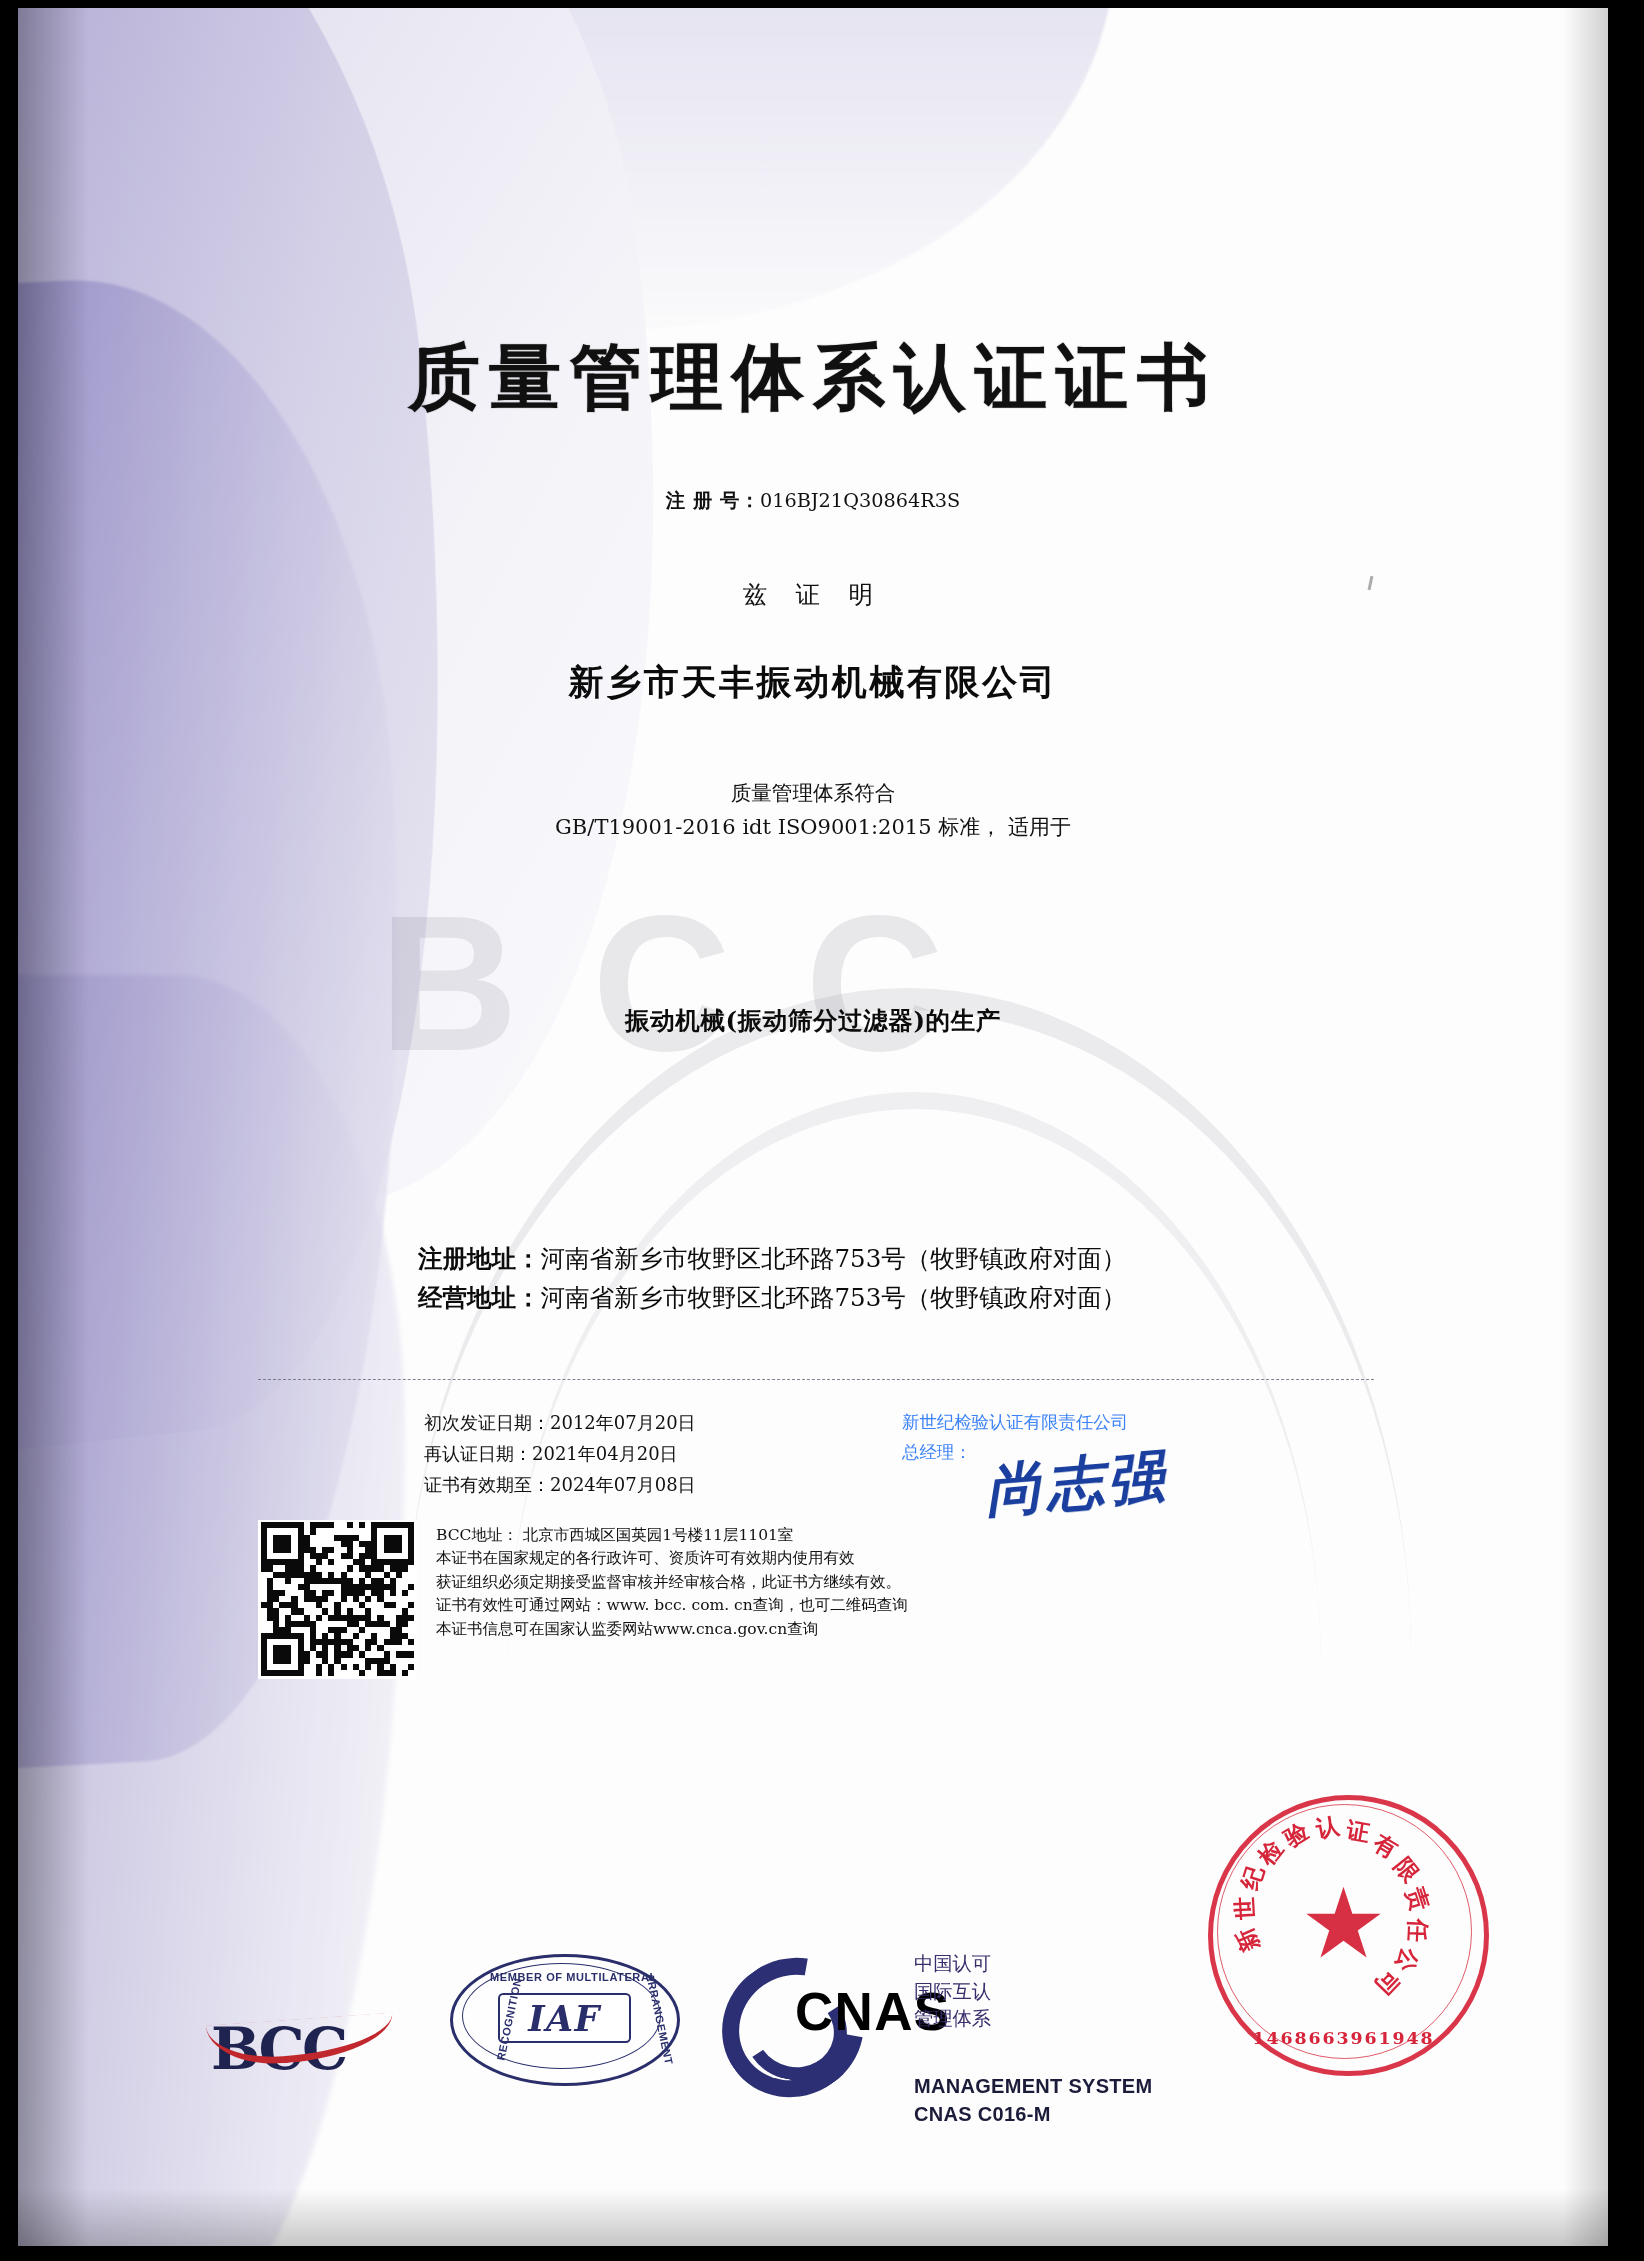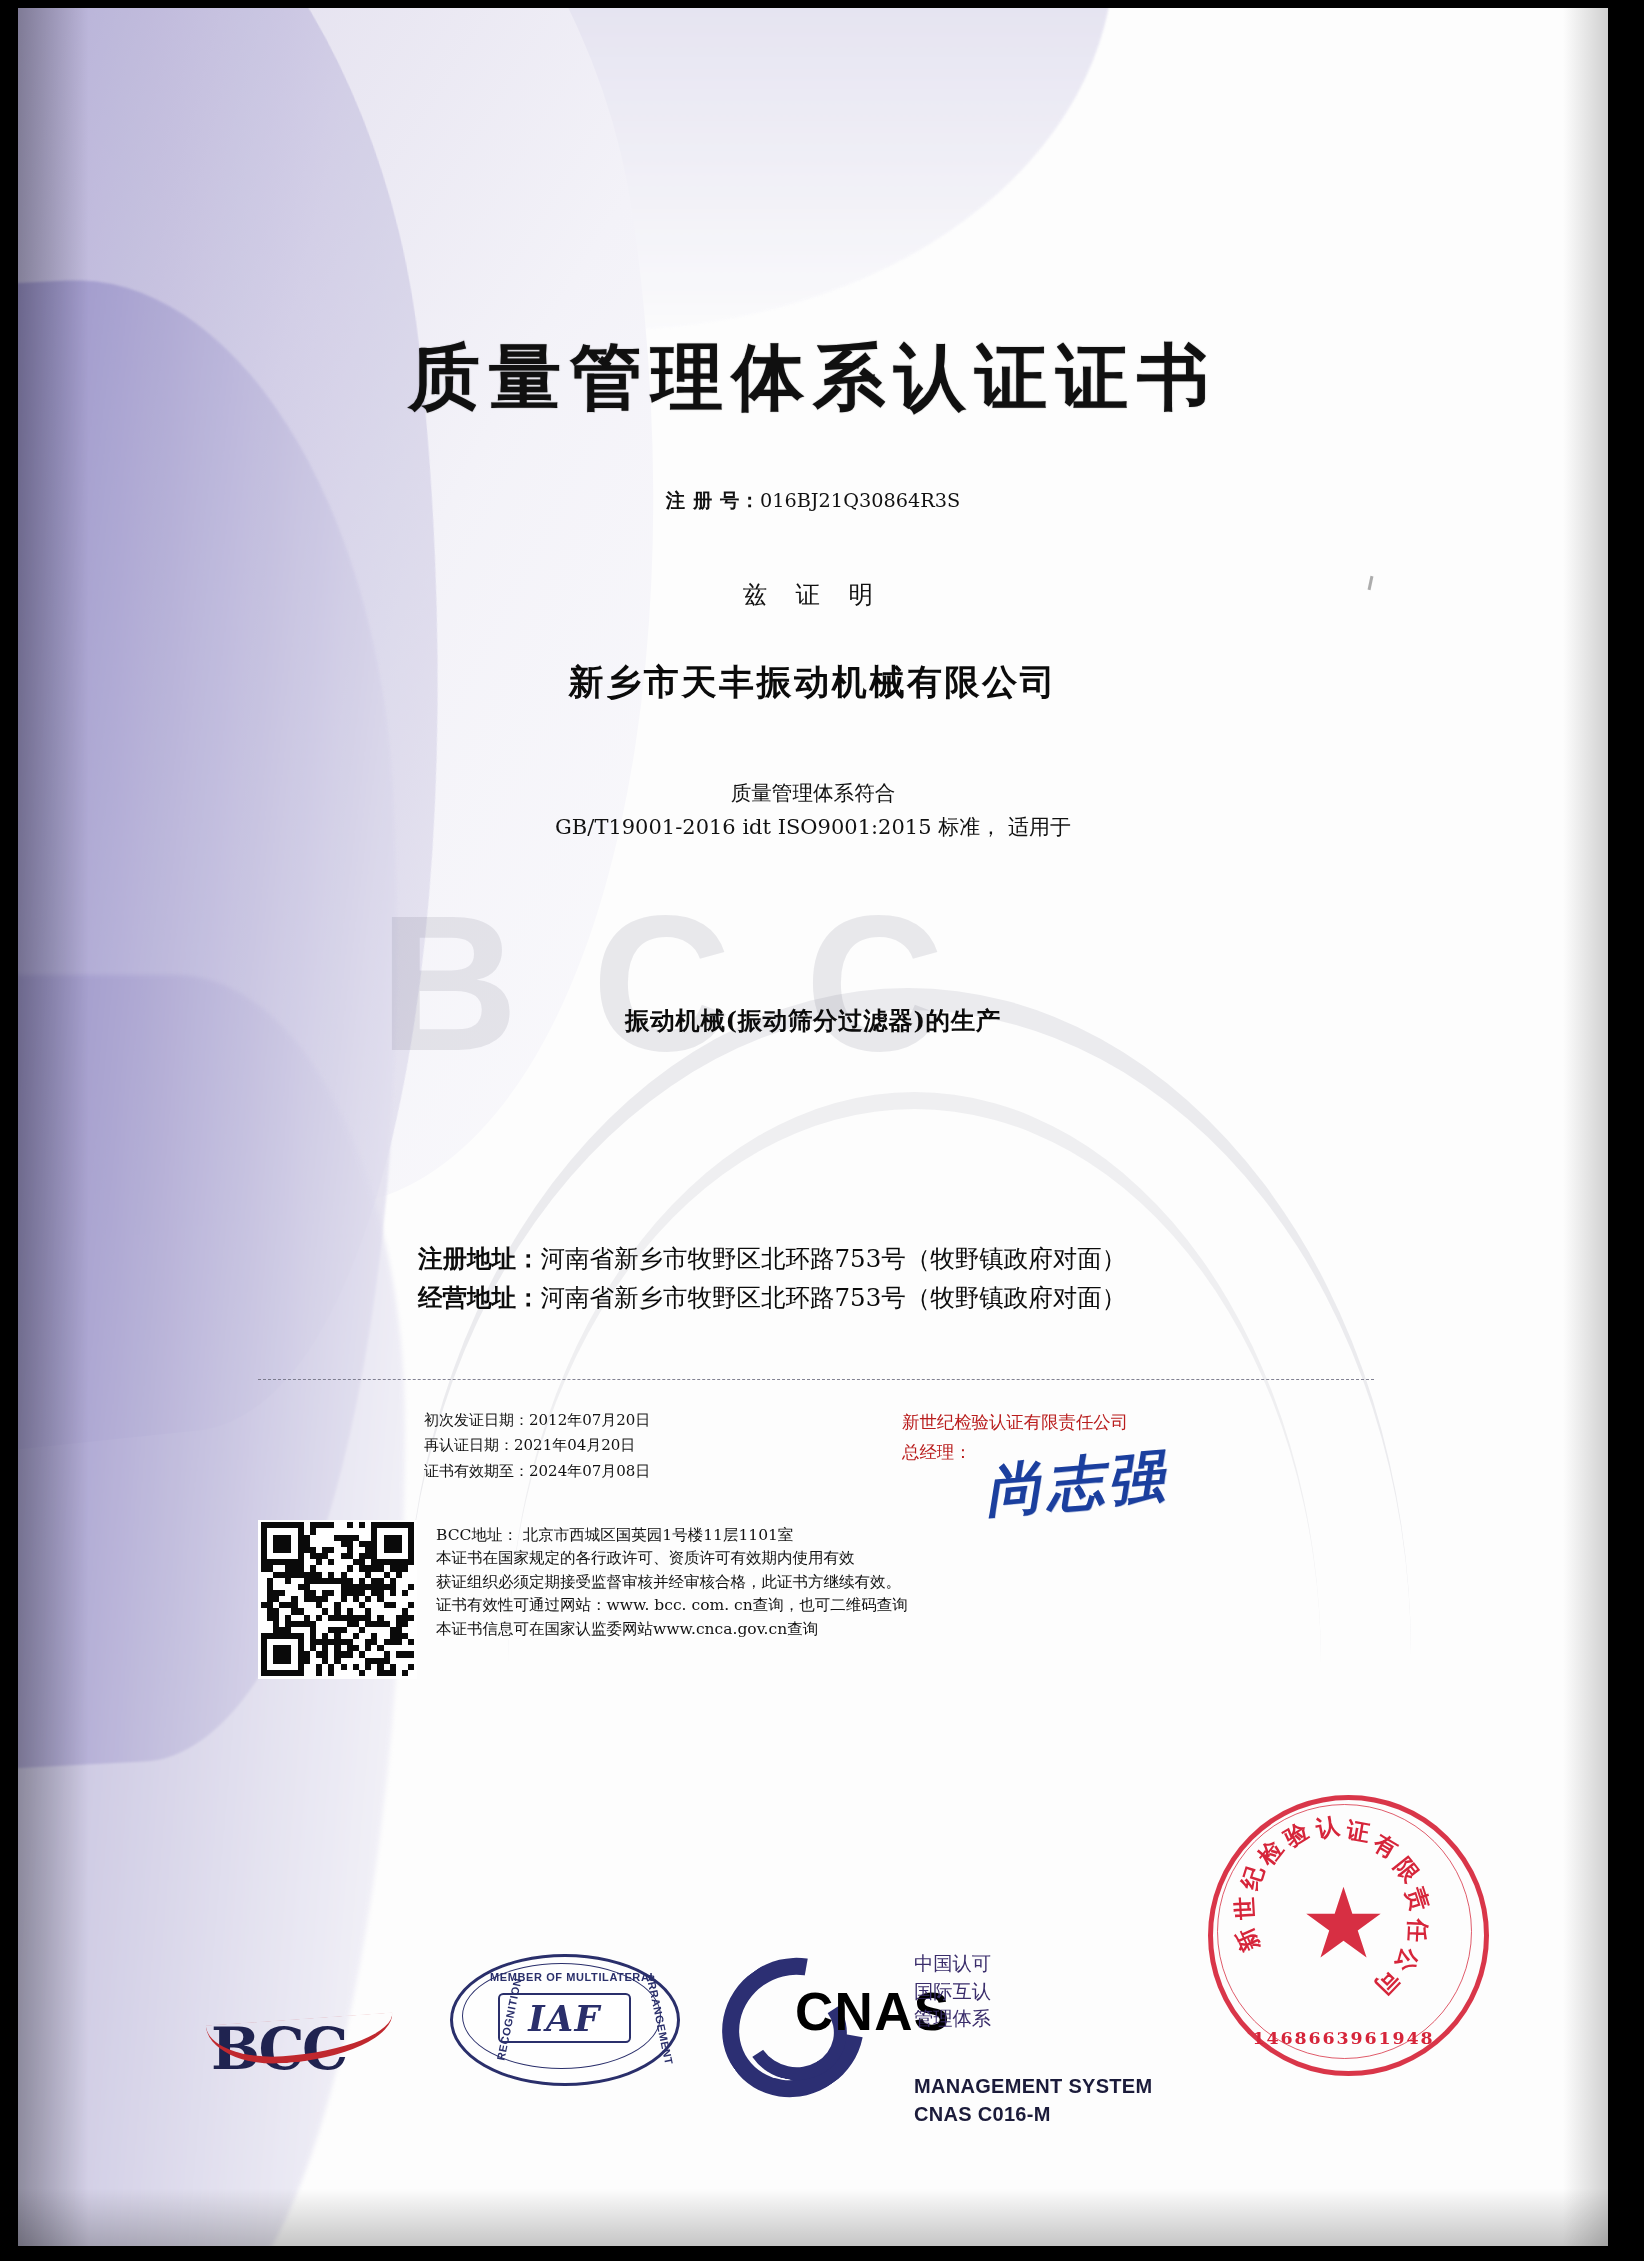--- a/index.html
+++ b/index.html
@@ -223,33 +223,33 @@
     width: 1116px;
     border-top: 1.3px dashed #6d6d80;
     opacity: 0.85;
   }
 
   .dates {
     position: absolute;
     left: 406px;
     top: 1400px;
     font-family: "DejaVu Serif", serif;
-    font-size: 15px;
+    font-size: 18px;
     color: #111;
     line-height: 1.72;
   }
   .dates .d-row { white-space: nowrap; }
 
   .issuer {
     position: absolute;
     left: 884px;
     top: 1400px;
     font-family: "DejaVu Serif", serif;
     font-size: 17.4px;
-    color: #b91c1c;
+    color: #3b82f6;
     line-height: 1.72;
   }
 
   .signature {
     position: absolute;
     left: 967px;
     top: 1438px;
     font-family: "DejaVu Serif", serif;
     font-size: 57px;
     font-style: italic;

